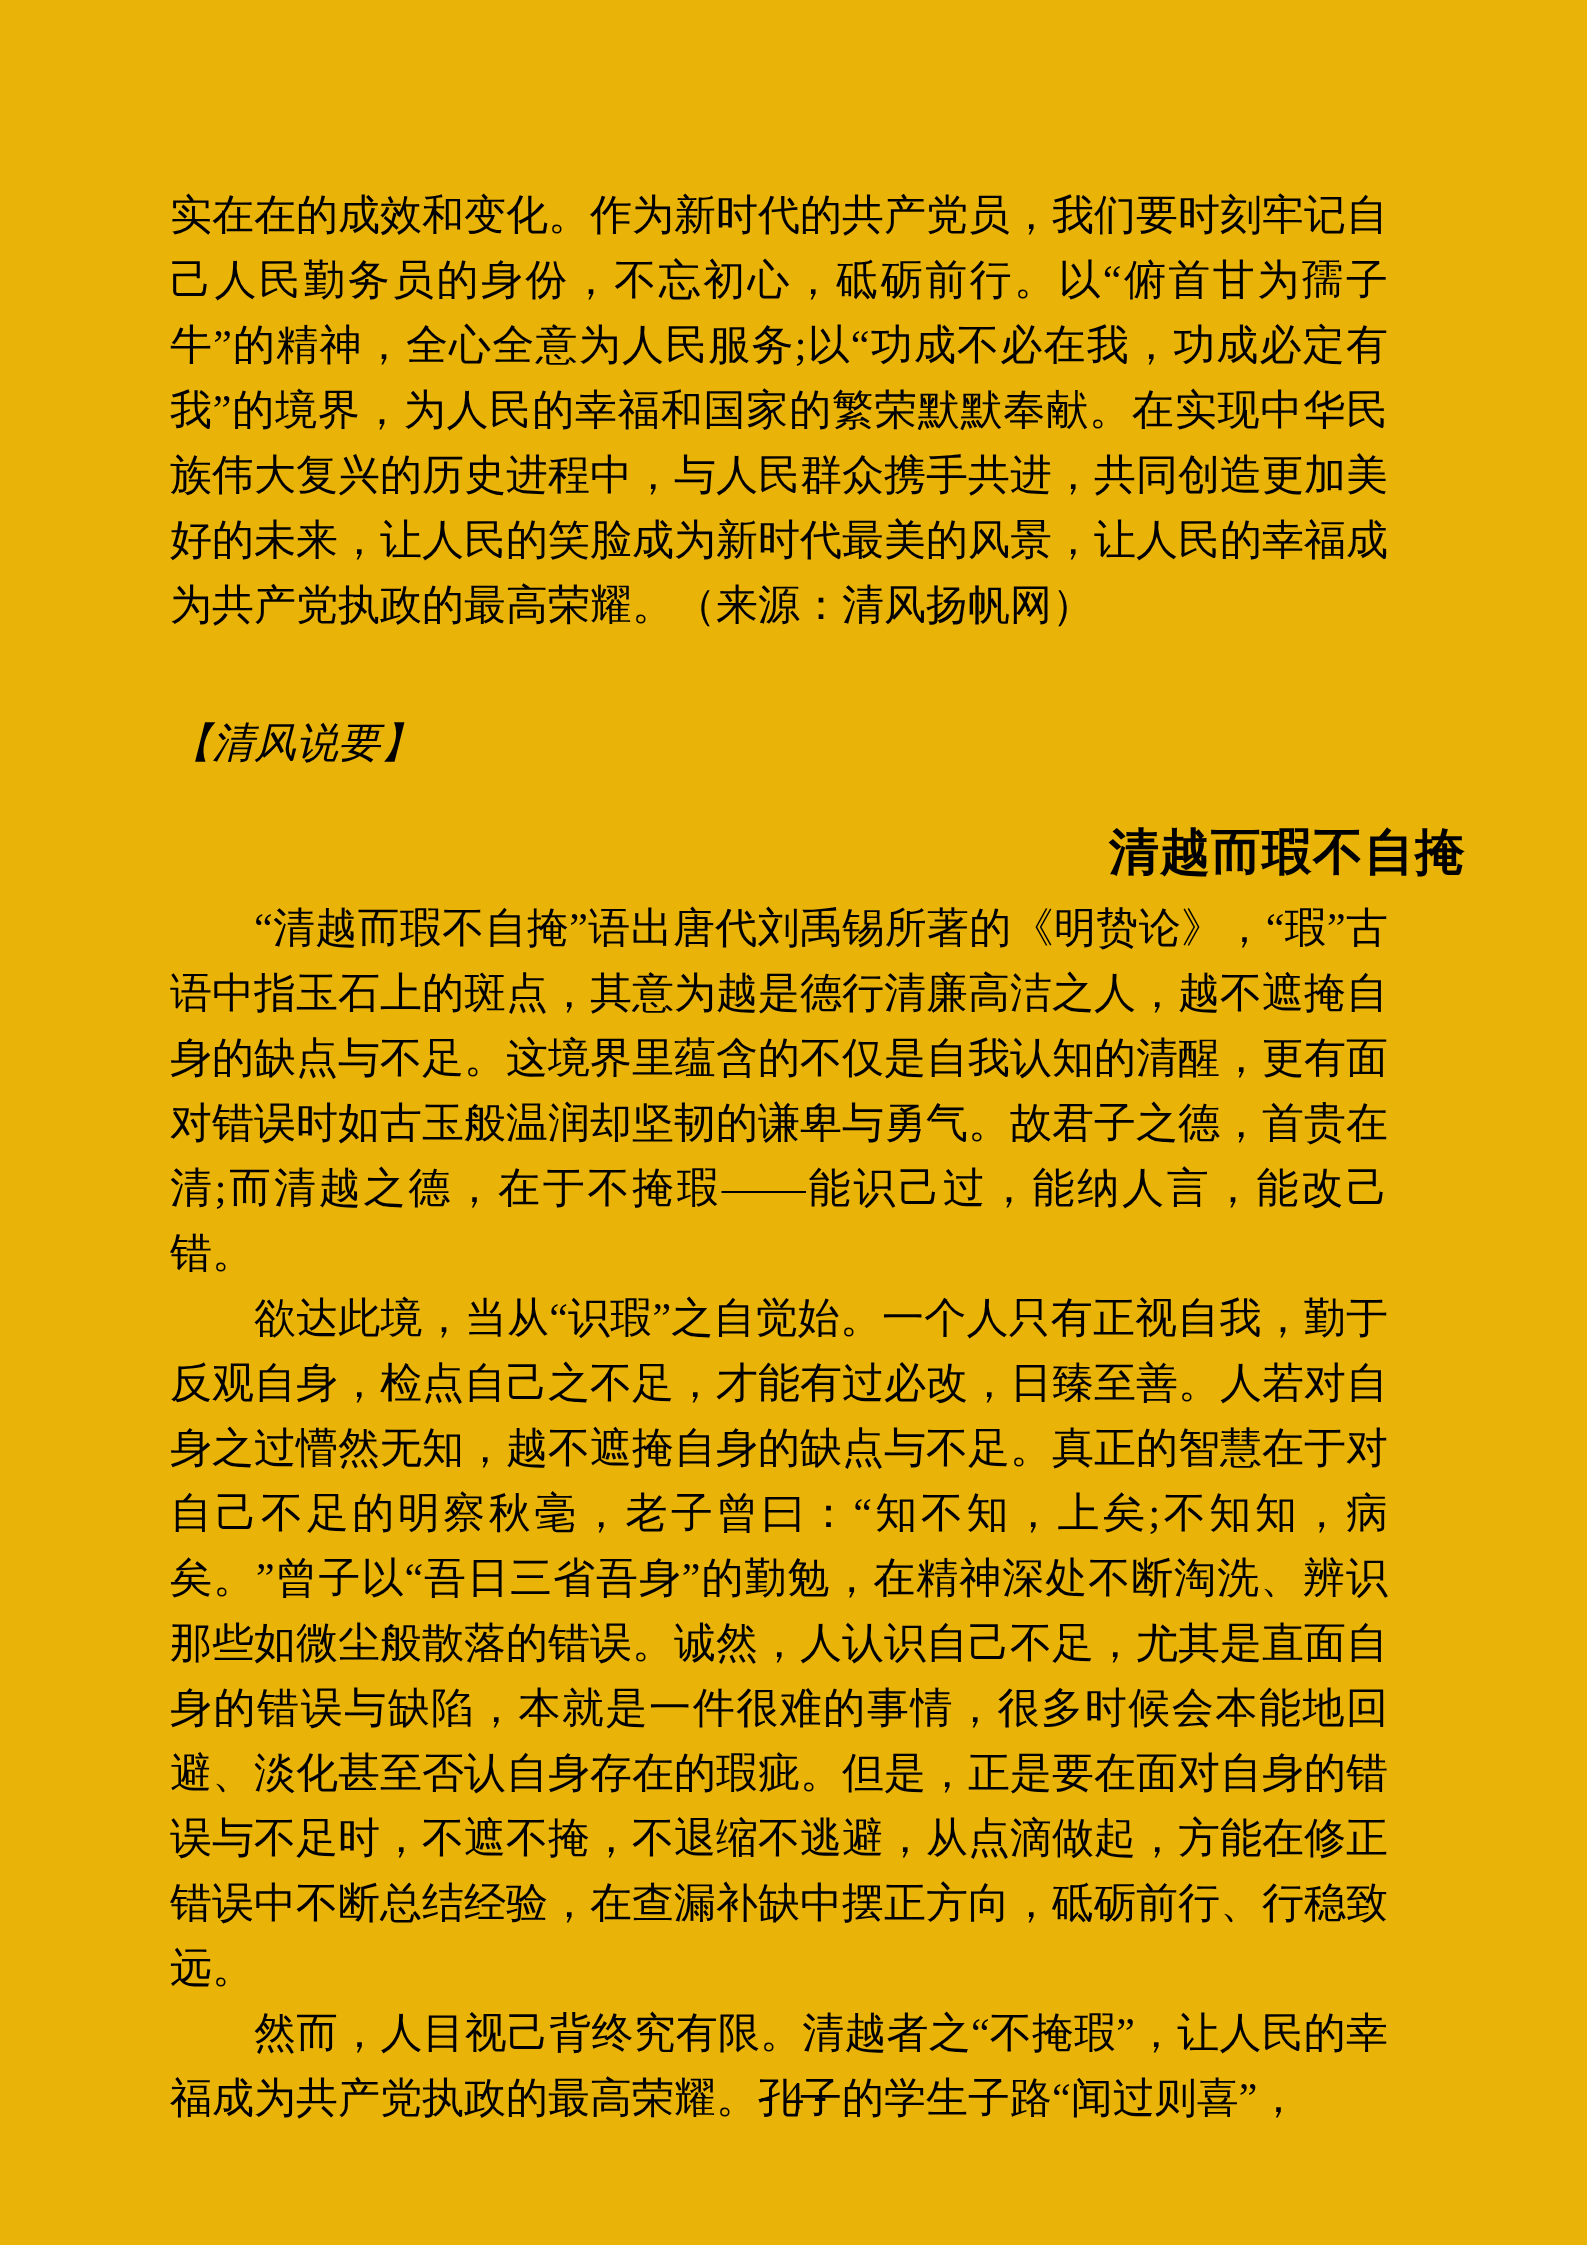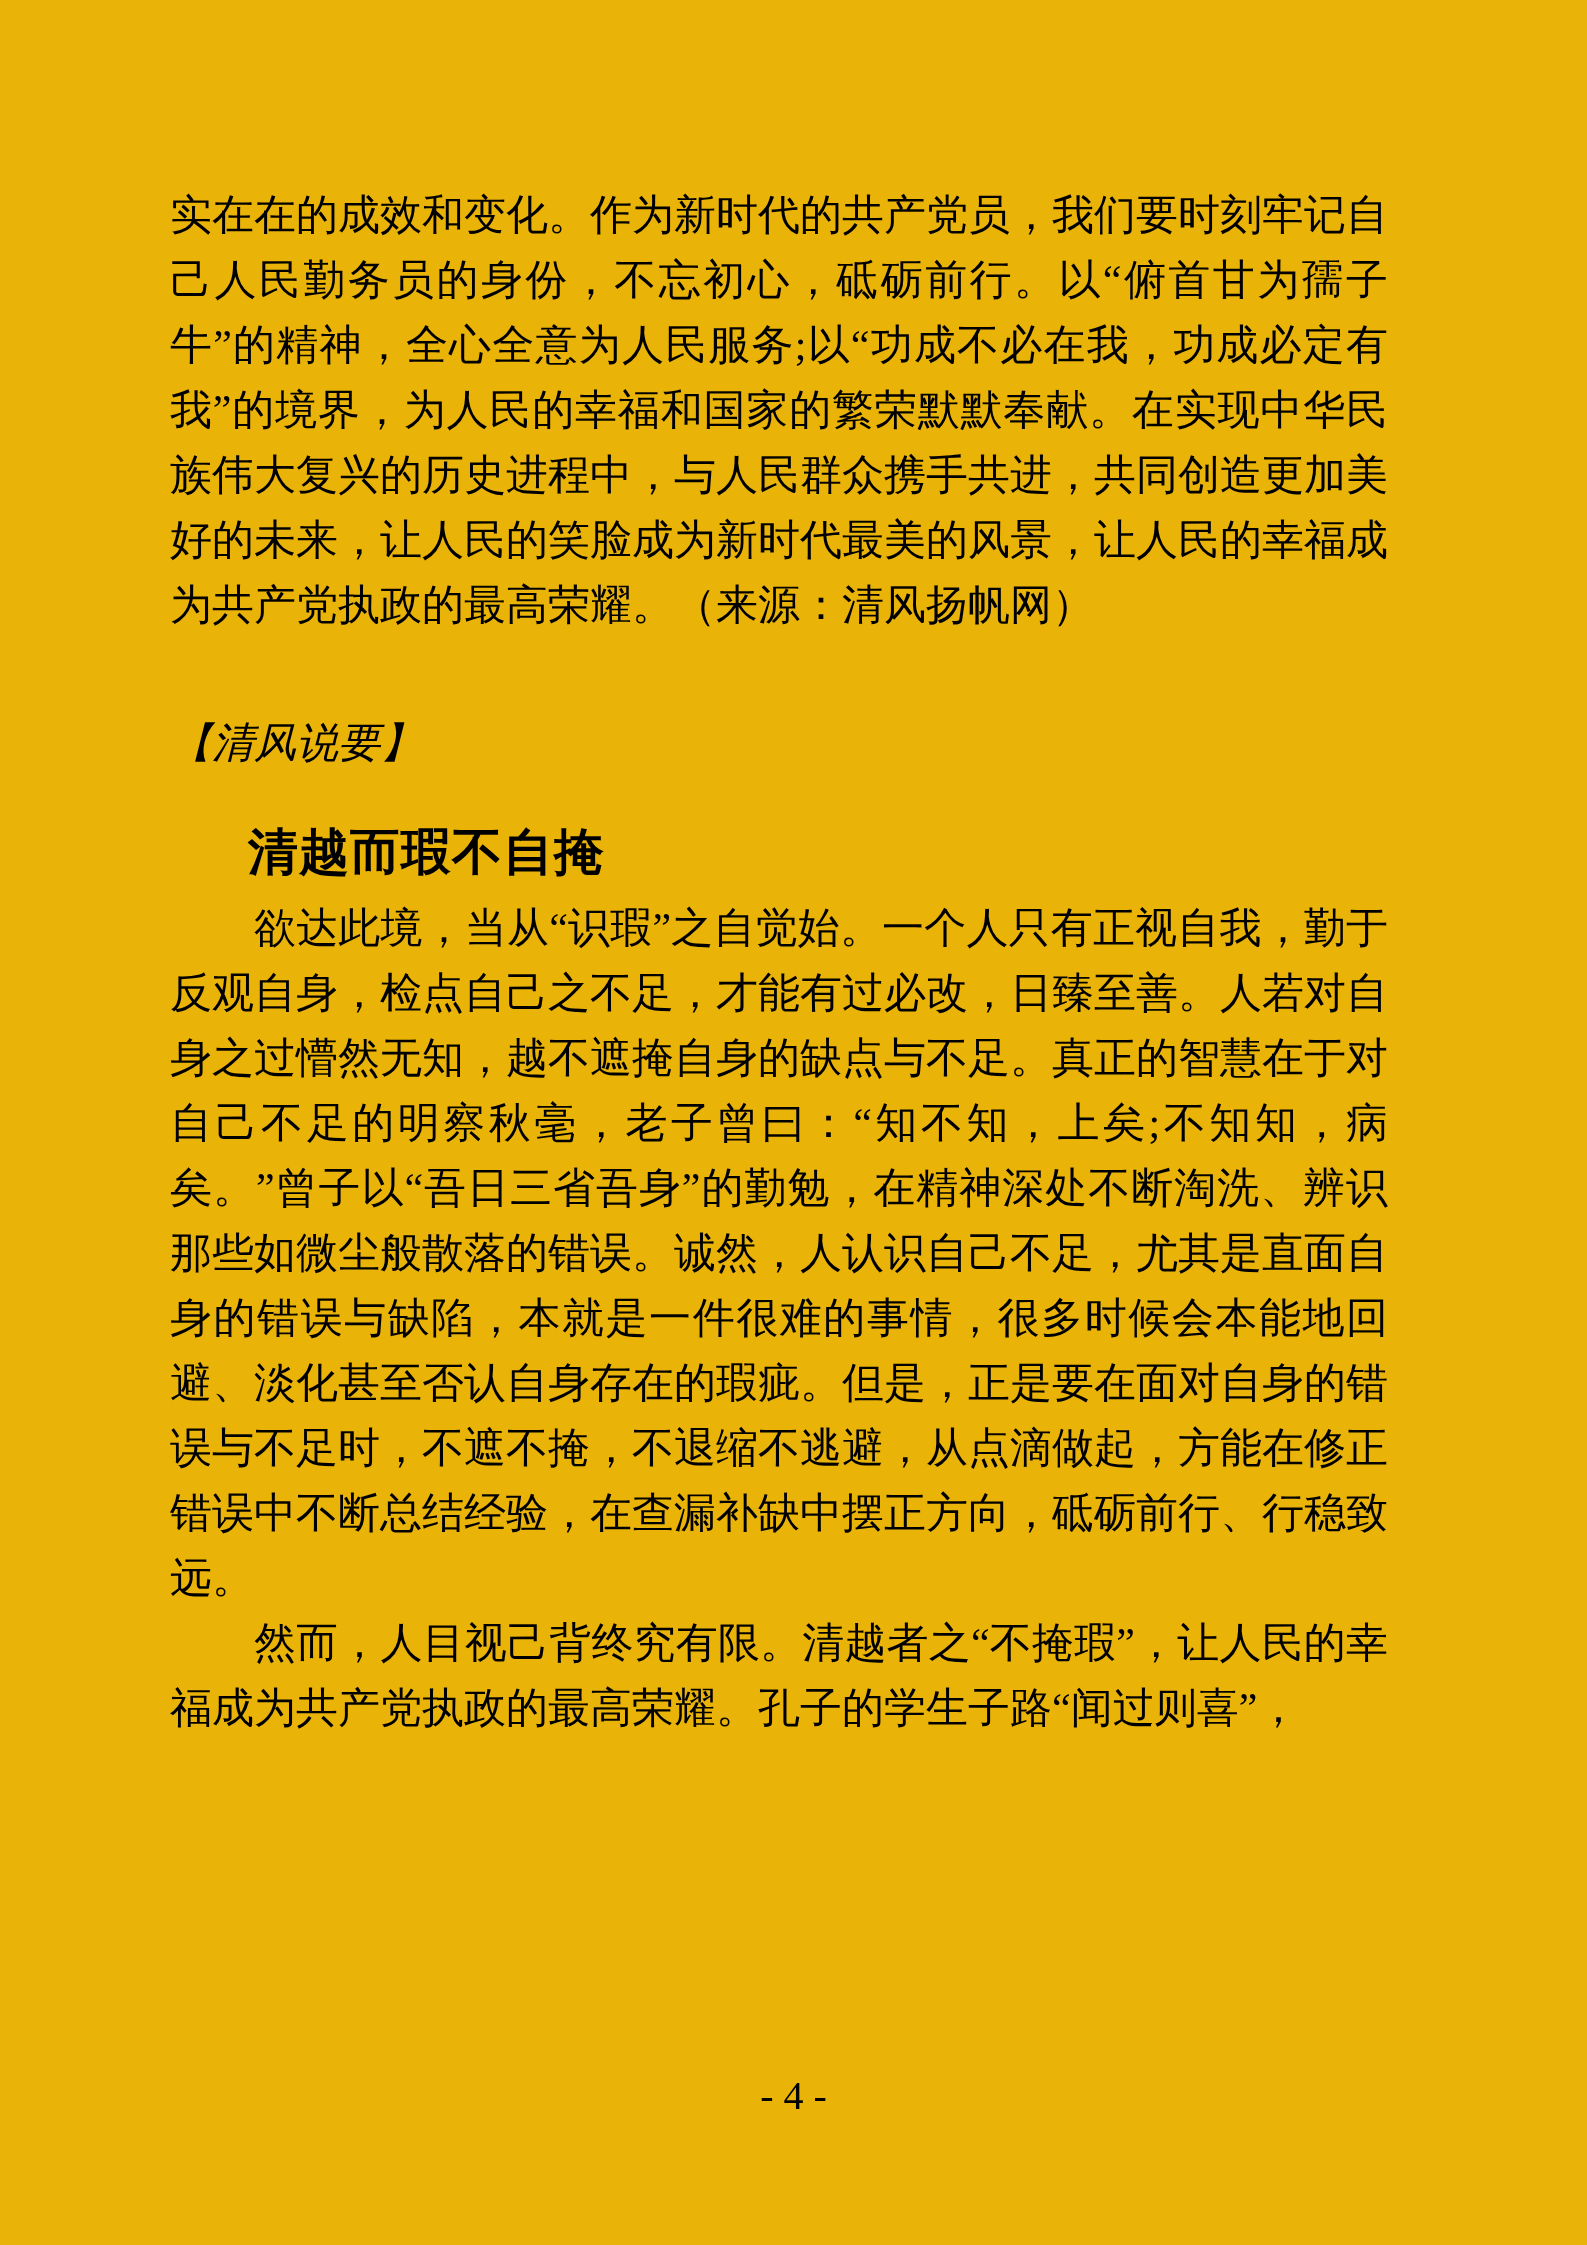--- a/index.html
+++ b/index.html
@@ -45,21 +45,21 @@
     font-size: 42px;
     line-height: 65px;
     font-weight: normal;
     font-style: italic;
   }
   .article-title {
     margin: 42px 0 10px 0;
     font-size: 50px;
     line-height: 68px;
     font-weight: bold;
-    text-align: left;
+    text-align: right;
     transform: translateX(78px);
     letter-spacing: 1px;
   }
   .article-body .para.indent {
     margin-top: 0;
   }
   .article-body .para.indent:first-child {
     margin-top: 4px;
   }
   .footer {
@@ -77,19 +77,20 @@
 
 <div class="sheet">
   <div class="text-column">
     <p class="para no-indent">实在在的成效和变化。作为新时代的共产党员，我们要时刻牢记自己人民勤务员的身份，不忘初心，砥砺前行。以“俯首甘为孺子牛”的精神，全心全意为人民服务;以“功成不必在我，功成必定有我”的境界，为人民的幸福和国家的繁荣默默奉献。在实现中华民族伟大复兴的历史进程中，与人民群众携手共进，共同创造更加美好的未来，让人民的笑脸成为新时代最美的风景，让人民的幸福成为共产党执政的最高荣耀。（来源：清风扬帆网）</p>
 
     <p class="section-label">【清风说要】</p>
 
     <h1 class="article-title">清越而瑕不自掩</h1>
 
     <div class="article-body">
+      <p class="para indent">“清越而瑕不自掩”语出唐代刘禹锡所著的《明贽论》，“瑕”古语中指玉石上的斑点，其意为越是德行清廉高洁之人，越不遮掩自身的缺点与不足。这境界里蕴含的不仅是自我认知的清醒，更有面对错误时如古玉般温润却坚韧的谦卑与勇气。故君子之德，首贵在清;而清越之德，在于不掩瑕——能识己过，能纳人言，能改己错。</p>
       <p class="para indent">欲达此境，当从“识瑕”之自觉始。一个人只有正视自我，勤于反观自身，检点自己之不足，才能有过必改，日臻至善。人若对自身之过懵然无知，越不遮掩自身的缺点与不足。真正的智慧在于对自己不足的明察秋毫，老子曾曰：“知不知，上矣;不知知，病矣。”曾子以“吾日三省吾身”的勤勉，在精神深处不断淘洗、辨识那些如微尘般散落的错误。诚然，人认识自己不足，尤其是直面自身的错误与缺陷，本就是一件很难的事情，很多时候会本能地回避、淡化甚至否认自身存在的瑕疵。但是，正是要在面对自身的错误与不足时，不遮不掩，不退缩不逃避，从点滴做起，方能在修正错误中不断总结经验，在查漏补缺中摆正方向，砥砺前行、行稳致远。</p>
       <p class="para indent">然而，人目视己背终究有限。清越者之“不掩瑕”，让人民的幸福成为共产党执政的最高荣耀。孔子的学生子路“闻过则喜”，</p>
     </div>
   </div>
 
   <div class="footer">- 4 -</div>
 </div>
 
 </body></html>

